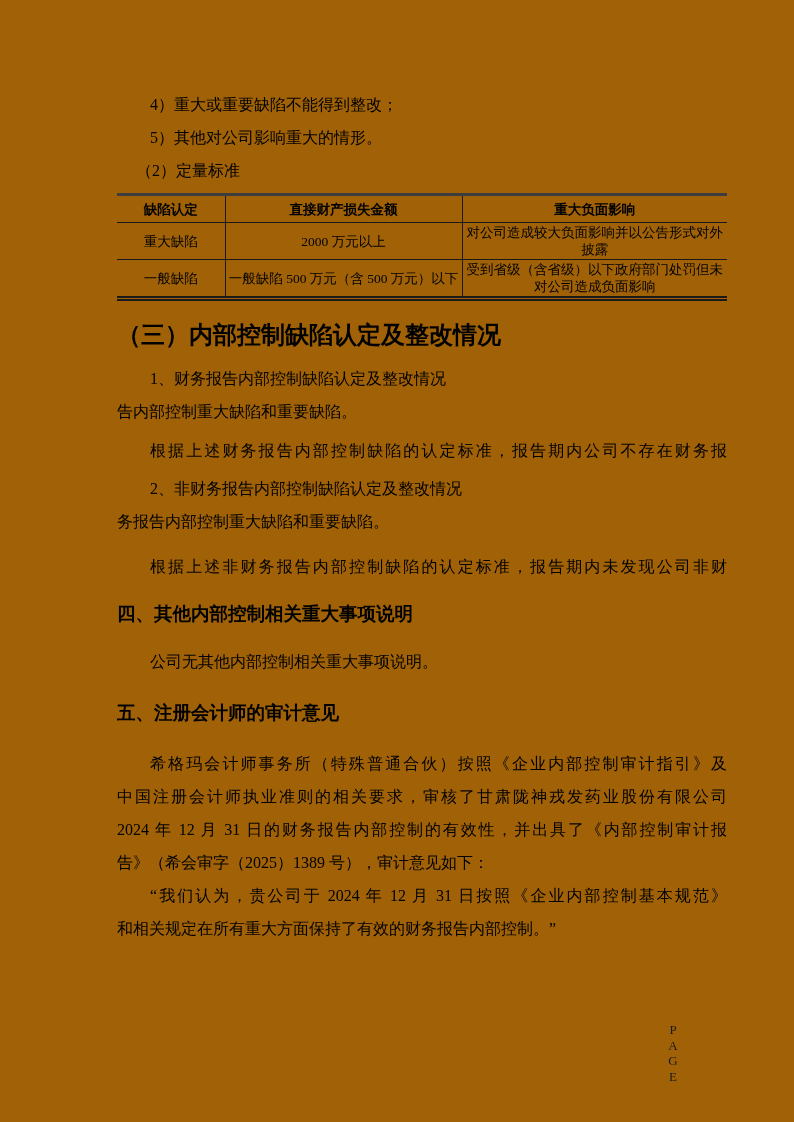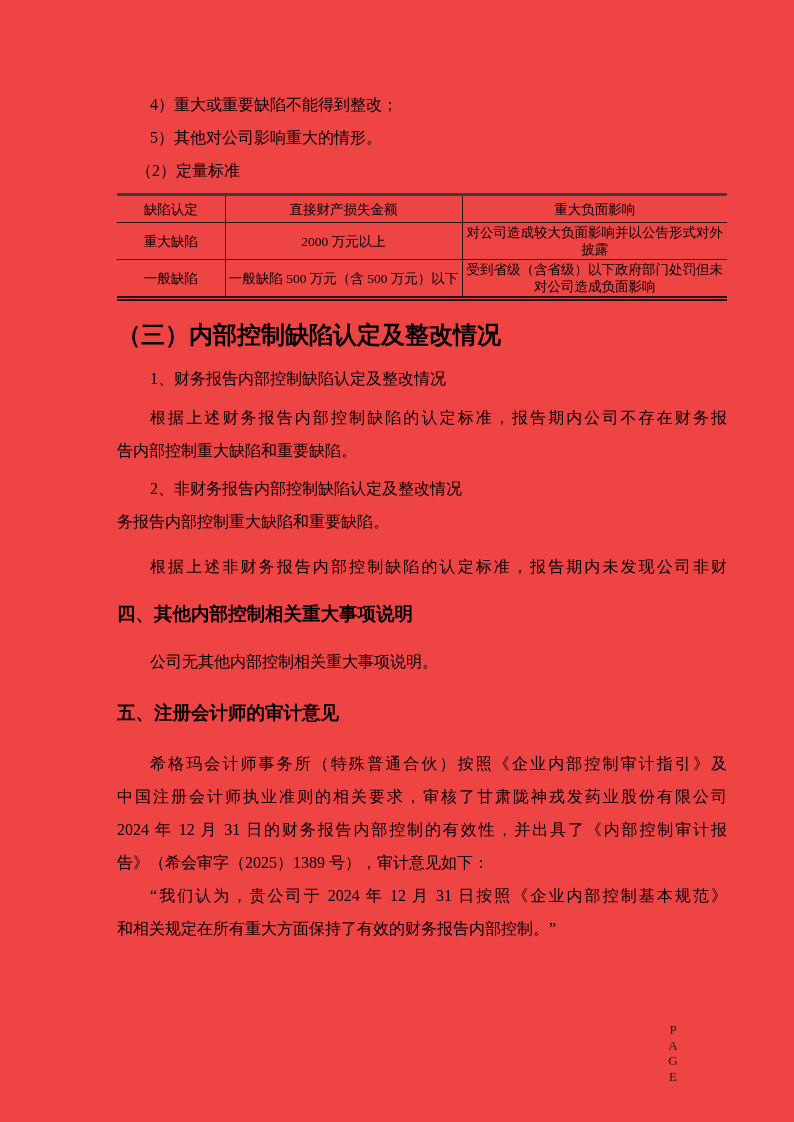--- a/index.html
+++ b/index.html
@@ -1,20 +1,20 @@
 <!DOCTYPE html>
 <html><head>
 <meta charset="utf-8">
 <style>
   html,body{margin:0;padding:0;background:#888;}
   .sheet{
     position:relative;
     width:794px;height:1122px;
     margin:0 auto;
-    background:#ef4444;
+    background:#a16207;
     overflow:hidden;
     font-family:"Liberation Serif","DejaVu Serif",serif;
     color:#000;
   }
   .content{
     position:absolute;
     left:117px;top:0;
     width:610px;
   }
   .line{
@@ -43,21 +43,21 @@
   .doc-table col.c2{width:237px;}
   .doc-table col.c3{width:265px;}
   .doc-table th,.doc-table td{
     border-bottom:1.5px solid #1a1a1a;
     text-align:center;
     vertical-align:middle;
     padding:1px 2px;
     line-height:17px;
   }
   .doc-table tr:last-child td{border-bottom:none;}
-  .doc-table th{font-weight:normal;height:24px;}
+  .doc-table th{font-weight:bold;height:24px;}
   .doc-table td{height:34px;}
   .doc-table .vline{border-left:1.5px solid #1a1a1a;}
   .doc-table .nowrap{white-space:nowrap;overflow:visible;}
   .h-sub{
     font-family:"Liberation Sans","DejaVu Sans",sans-serif;
     font-weight:bold;
     font-size:24px;
     line-height:26px;
     margin-top:21px;
     white-space:nowrap;
@@ -118,22 +118,22 @@
         <td class="nowrap">一般缺陷</td>
         <td class="vline nowrap">一般缺陷 500 万元（含 500 万元）以下</td>
         <td class="vline">受到省级（含省级）以下政府部门处罚但未对公司造成负面影响</td>
       </tr>
     </tbody>
       </table>
 
     <div class="h-sub">（三）内部控制缺陷认定及整改情况</div>
 
     <div class="line indent2 mt14">1、财务报告内部控制缺陷认定及整改情况</div>
+    <div class="line">告内部控制重大缺陷和重要缺陷。</div>
     <div class="line indent2 fill mt6">根据上述财务报告内部控制缺陷的认定标准，报告期内公司不存在财务报</div>
-    <div class="line">告内部控制重大缺陷和重要缺陷。</div>
 
     <div class="line indent2 mt5">2、非财务报告内部控制缺陷认定及整改情况</div>
     <div class="line">务报告内部控制重大缺陷和重要缺陷。</div>
     <div class="line indent2 fill mt12">根据上述非财务报告内部控制缺陷的认定标准，报告期内未发现公司非财</div>
 
     <div class="h-main h-four">四、其他内部控制相关重大事项说明</div>
     <div class="line indent2 mt16">公司无其他内部控制相关重大事项说明。</div>
 
     <div class="h-main h-five">五、注册会计师的审计意见</div>
     <div class="line indent2 fill mt19">希格玛会计师事务所（特殊普通合伙）按照《企业内部控制审计指引》及</div>

